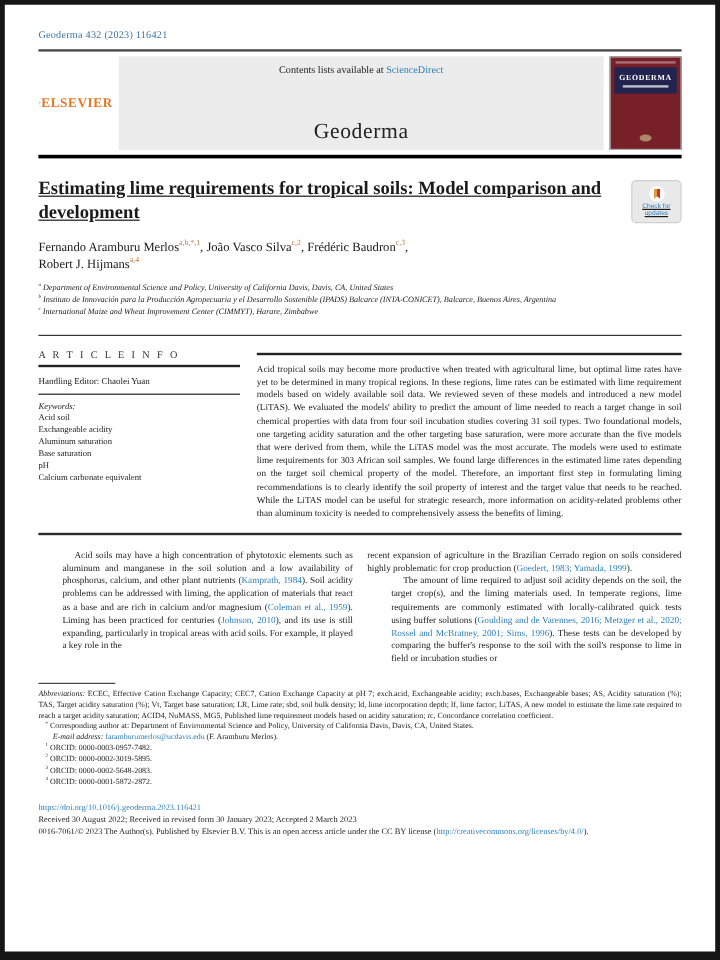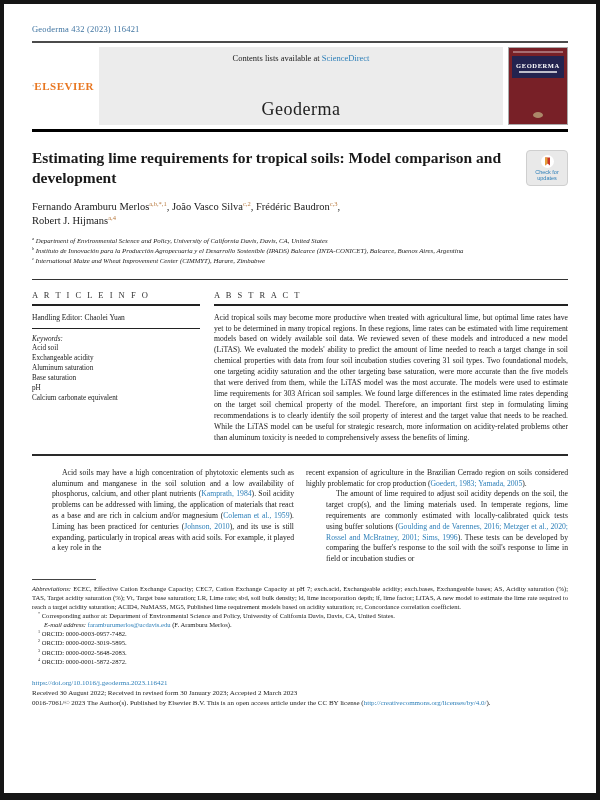--- a/index.html
+++ b/index.html
@@ -26,21 +26,21 @@
   .journal-title{font-size:18px;letter-spacing:.5px;color:#222;}
   .homepage{font-family:"Liberation Sans",sans-serif;font-size:8px;font-weight:bold;color:#444;}
   .cover{width:58px;height:76px;background:#782027;border:1px solid #aaa;position:relative;overflow:hidden;}
   .cover .tinybar{position:absolute;top:3px;left:4px;right:4px;height:2px;background:rgba(255,255,255,.35);}
   .cover .navy{position:absolute;top:8px;left:3px;right:3px;height:22px;background:#23234f;display:flex;flex-direction:column;align-items:center;justify-content:center;}
   .cover .navy .ct{color:#fff;font-size:6.5px;letter-spacing:.6px;font-weight:bold;}
   .cover .navy .sub{width:38px;height:2px;background:rgba(255,255,255,.7);margin-top:2px;}
   .cover .emblem{position:absolute;bottom:6px;left:50%;transform:translateX(-50%);width:10px;height:6px;background:#b9a27a;border-radius:50%;opacity:.8;}
   .rule-black{height:3px;background:#000;margin-top:4px;}
   
-  .title-row{display:flex;margin-top:16px;}
+  .title-row{display:flex;margin-top:16px;text-decoration:underline;}
   h1{font-size:15.5px;line-height:1.28;font-weight:600;margin:0;flex:1;padding-right:14px;}
   .check-badge{width:40px;height:34px;background:#e9e9e9;border:1px solid #cfcfcf;border-radius:4px;flex:none;display:flex;flex-direction:column;align-items:center;justify-content:center;margin-top:2px;}
   .check-badge .txt{font-family:"Liberation Sans",sans-serif;font-size:5.5px;color:#2d7fb8;text-align:center;line-height:1.15;margin-top:1px;}
   
   .authors{font-size:10.5px;margin-top:12px;line-height:1.35;}
   .affiliations{margin-top:8px;font-size:6.8px;font-style:italic;line-height:1.5;color:#222;}
   .rule-thin{height:1px;background:#333;margin-top:12px;}
   
   .info-abstract{display:flex;margin-top:10px;}
   .col-info{width:168px;flex:none;}
@@ -154,34 +154,33 @@
       <div class="sec-rule2"></div>
       <div class="kw-label">Keywords:</div>
       <div class="kw">Acid soil</div>
       <div class="kw">Exchangeable acidity</div>
       <div class="kw">Aluminum saturation</div>
       <div class="kw">Base saturation</div>
       <div class="kw">pH</div>
       <div class="kw">Calcium carbonate equivalent</div>
     </div>
     <div class="col-abs">
-      <div class="sec-head">A B S T R A C T</div>
       <div class="sec-rule"></div>
       <p class="abs-text">Acid tropical soils may become more productive when treated with agricultural lime, but optimal lime rates have yet to be determined in many tropical regions. In these regions, lime rates can be estimated with lime requirement models based on widely available soil data. We reviewed seven of these models and introduced a new model (LiTAS). We evaluated the models' ability to predict the amount of lime needed to reach a target change in soil chemical properties with data from four soil incubation studies covering 31 soil types. Two foundational models, one targeting acidity saturation and the other targeting base saturation, were more accurate than the five models that were derived from them, while the LiTAS model was the most accurate. The models were used to estimate lime requirements for 303 African soil samples. We found large differences in the estimated lime rates depending on the target soil chemical property of the model. Therefore, an important first step in formulating liming recommendations is to clearly identify the soil property of interest and the target value that needs to be reached. While the LiTAS model can be useful for strategic research, more information on acidity-related problems other than aluminum toxicity is needed to comprehensively assess the benefits of liming.</p>
     </div>
   </div>
 
   <div class="rule-mid"></div>
 
   <div class="body-cols">
     <div class="bcol">
       <p class="bp ind"><span>Acid soils may have a high concentration of phytotoxic elements such as aluminum and manganese in the soil solution and a low availability of phosphorus, calcium, and other plant nutrients (</span><span class="lnk">Kamprath, 1984</span><span>). Soil acidity problems can be addressed with liming, the application of materials that react as a base and are rich in calcium and/or magnesium (</span><span class="lnk">Coleman et al., 1959</span><span>). Liming has been practiced for centuries (</span><span class="lnk">Johnson, 2010</span><span>), and its use is still expanding, particularly in tropical areas with acid soils. For example, it played a key role in the</span></p>
     </div>
     <div class="bcol">
-      <p class="bp"><span>recent expansion of agriculture in the Brazilian Cerrado region on soils considered highly problematic for crop production (</span><span class="lnk">Goedert, 1983; Yamada, 2005</span><span>).</span></p>
+      <p class="bp"><span>recent expansion of agriculture in the Brazilian Cerrado region on soils considered highly problematic for crop production (</span><span class="lnk">Goedert, 1983; Yamada, 1999</span><span>).</span></p>
       <p class="bp ind"><span>The amount of lime required to adjust soil acidity depends on the soil, the target crop(s), and the liming materials used. In temperate regions, lime requirements are commonly estimated with locally-calibrated quick tests using buffer solutions (</span><span class="lnk">Goulding and de Varennes, 2016; Metzger et al., 2020; Rossel and McBratney, 2001; Sims, 1996</span><span>). These tests can be developed by comparing the buffer's response to the soil with the soil's response to lime in field or incubation studies or</span></p>
     </div>
   </div>
 
   <div class="foot-rule"></div>
 
   <div class="footnotes">
     <p class="fn"><span class="it">Abbreviations: </span><span>ECEC, Effective Cation Exchange Capacity; CEC7, Cation Exchange Capacity at pH 7; exch.acid, Exchangeable acidity; exch.bases, Exchangeable bases; AS, Acidity saturation (%); TAS, Target acidity saturation (%); Vt, Target base saturation; LR, Lime rate; sbd, soil bulk density; ld, lime incorporation depth; lf, lime factor; LiTAS, A new model to estimate the lime rate required to reach a target acidity saturation; ACID4, NuMASS, MG5, Published lime requirement models based on acidity saturation; rc, Concordance correlation coefficient.</span></p>
     <p class="fn ind1"><sup>*</sup><span> Corresponding author at: Department of Environmental Science and Policy, University of California Davis, Davis, CA, United States.</span></p>
     <p class="fn ind2"><span class="it">E-mail address: </span><span class="lnk">faramburumerlos@ucdavis.edu</span><span> (F. Aramburu Merlos).</span></p>

